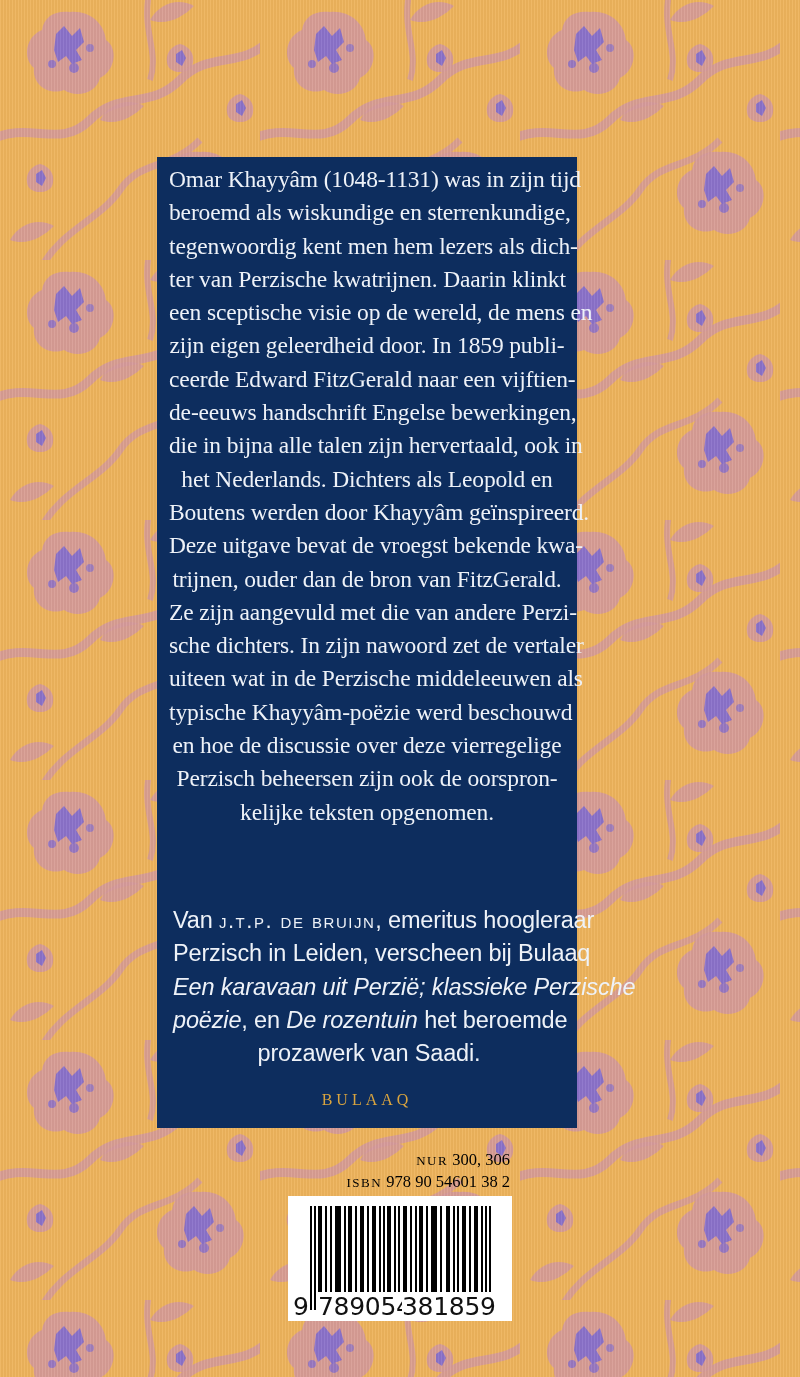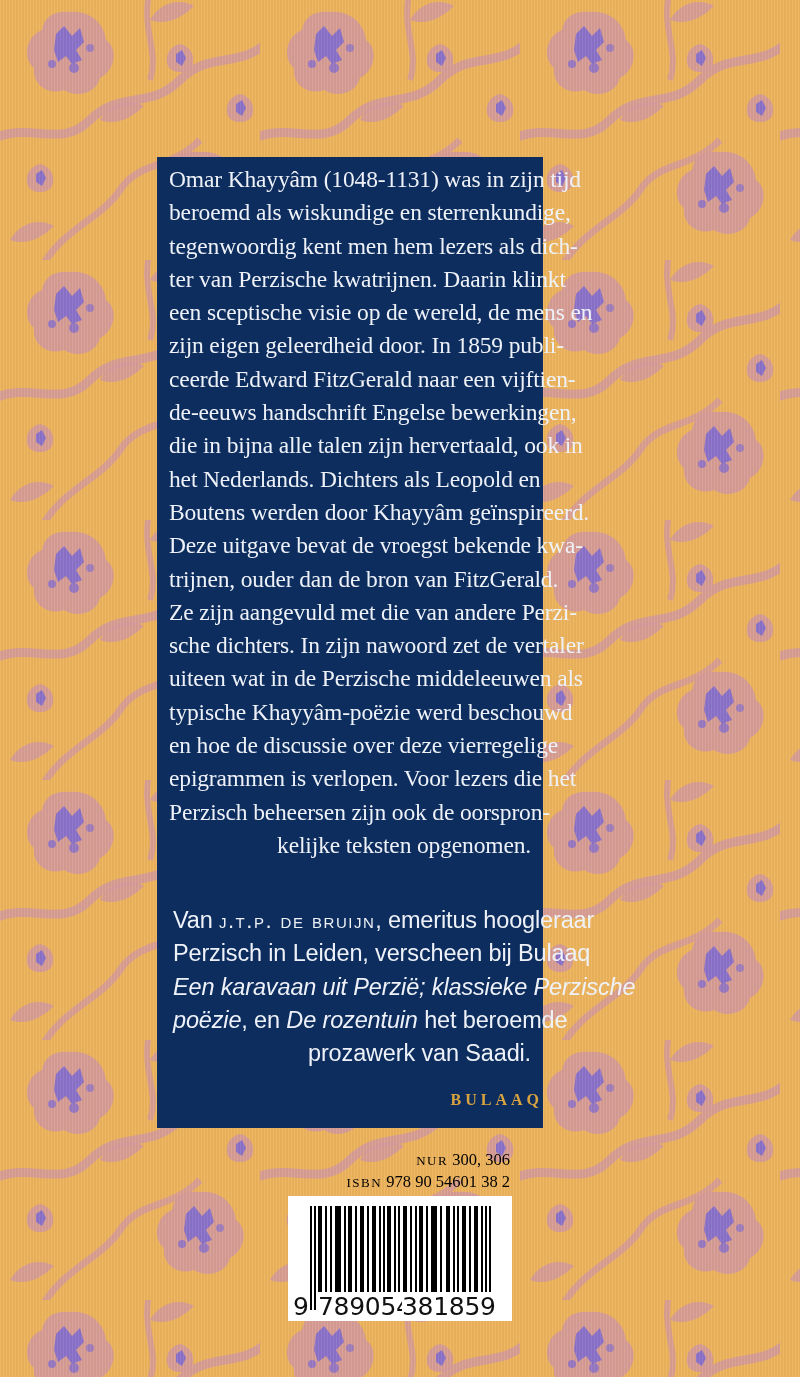--- a/index.html
+++ b/index.html
@@ -25,25 +25,25 @@
     .stripes {
       position: absolute;
       inset: 0;
       background: repeating-linear-gradient(90deg, rgba(255,255,255,0.06) 0px, rgba(255,255,255,0.06) 1px, rgba(0,0,0,0.03) 1px, rgba(0,0,0,0.03) 3px);
       pointer-events: none;
     }
     .panel {
       position: absolute;
       left: 157px;
       top: 157px;
-      width: 386px;
+      width: 420px;
       height: 971px;
       background: #0d2d5e;
       color: #eef2f8;
-      text-align: right;
+      text-align: center;
       box-sizing: border-box;
     }
     .blurb {
       position: absolute;
       left: 12px;
       right: 12px;
       top: 6px;
       font-family: "Liberation Serif", "DejaVu Serif", serif;
       font-size: 23.5px;
       line-height: 33.3px;
@@ -75,21 +75,21 @@
     }
     .ital {
       font-style: italic;
     }
     .logo {
       position: absolute;
       left: 0;
       right: 0;
       top: 934px;
       font-family: "Liberation Serif", "DejaVu Serif", serif;
-      font-weight: bold;
+      font-weight: normal;
       font-size: 16px;
       letter-spacing: 4px;
       color: #d9a43f;
     }
     .codes {
       position: absolute;
       right: 290px;
       top: 1149px;
       text-align: right;
       color: #000000;
@@ -188,21 +188,20 @@
     <span class="line">die in bijna alle talen zijn hervertaald, ook in</span>
     <span class="line">het Nederlands. Dichters als Leopold en</span>
     <span class="line">Boutens werden door Khayyâm geïnspireerd.</span>
     <span class="line">Deze uitgave bevat de vroegst bekende kwa-</span>
     <span class="line">trijnen, ouder dan de bron van FitzGerald.</span>
     <span class="line">Ze zijn aangevuld met die van andere Perzi-</span>
     <span class="line">sche dichters. In zijn nawoord zet de vertaler</span>
     <span class="line">uiteen wat in de Perzische middeleeuwen als</span>
     <span class="line">typische Khayyâm-poëzie werd beschouwd</span>
     <span class="line">en hoe de discussie over deze vierregelige</span>
-    <span class="line">epigrammen is verlopen. Voor lezers die het</span>
     <span class="line">Perzisch beheersen zijn ook de oorspron-</span>
     <span class="line">kelijke teksten opgenomen.</span>
   </div>
 
   <div class="bio">
     <span class="line"><span>Van </span><span class="smallcaps">J.T.P. de Bruijn</span><span>, emeritus hoogleraar</span></span>
     <span class="line">Perzisch in Leiden, verscheen bij Bulaaq</span>
     <span class="line ital">Een karavaan uit Perzië; klassieke Perzische</span>
     <span class="line"><span class="ital">poëzie</span><span>, en </span><span class="ital">De rozentuin</span><span> het beroemde</span></span>
     <span class="line">prozawerk van Saadi.</span>

